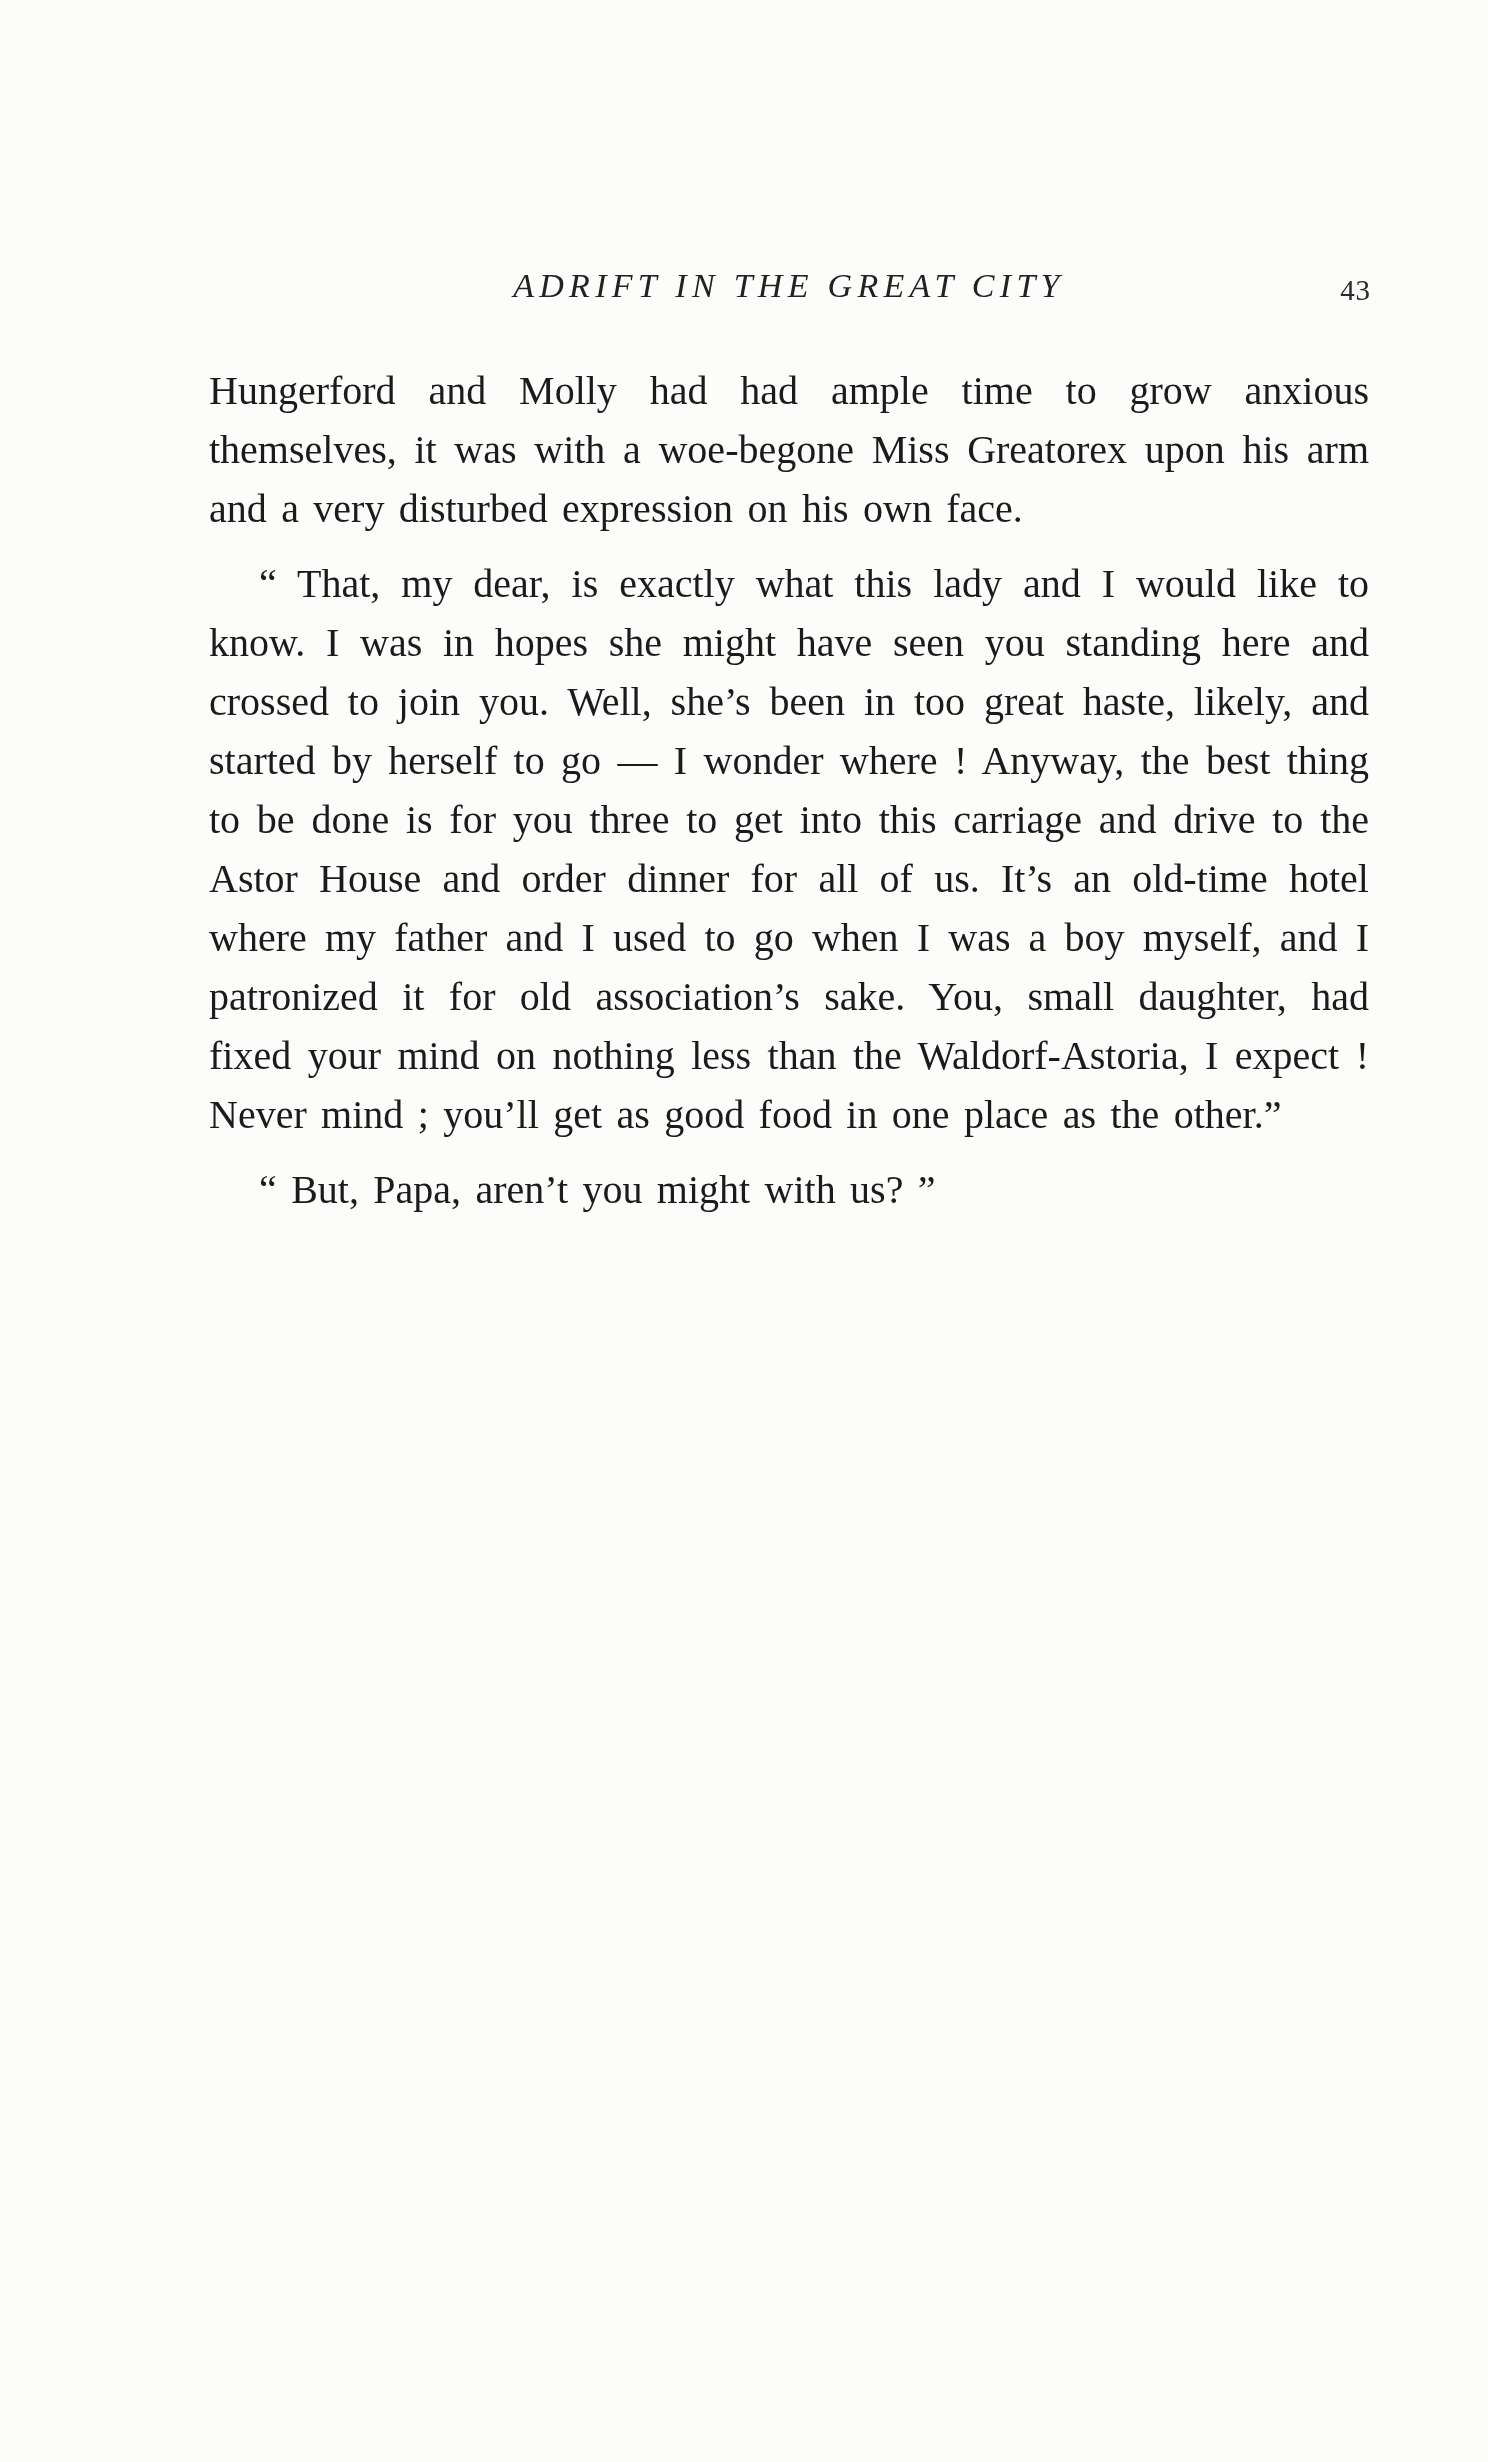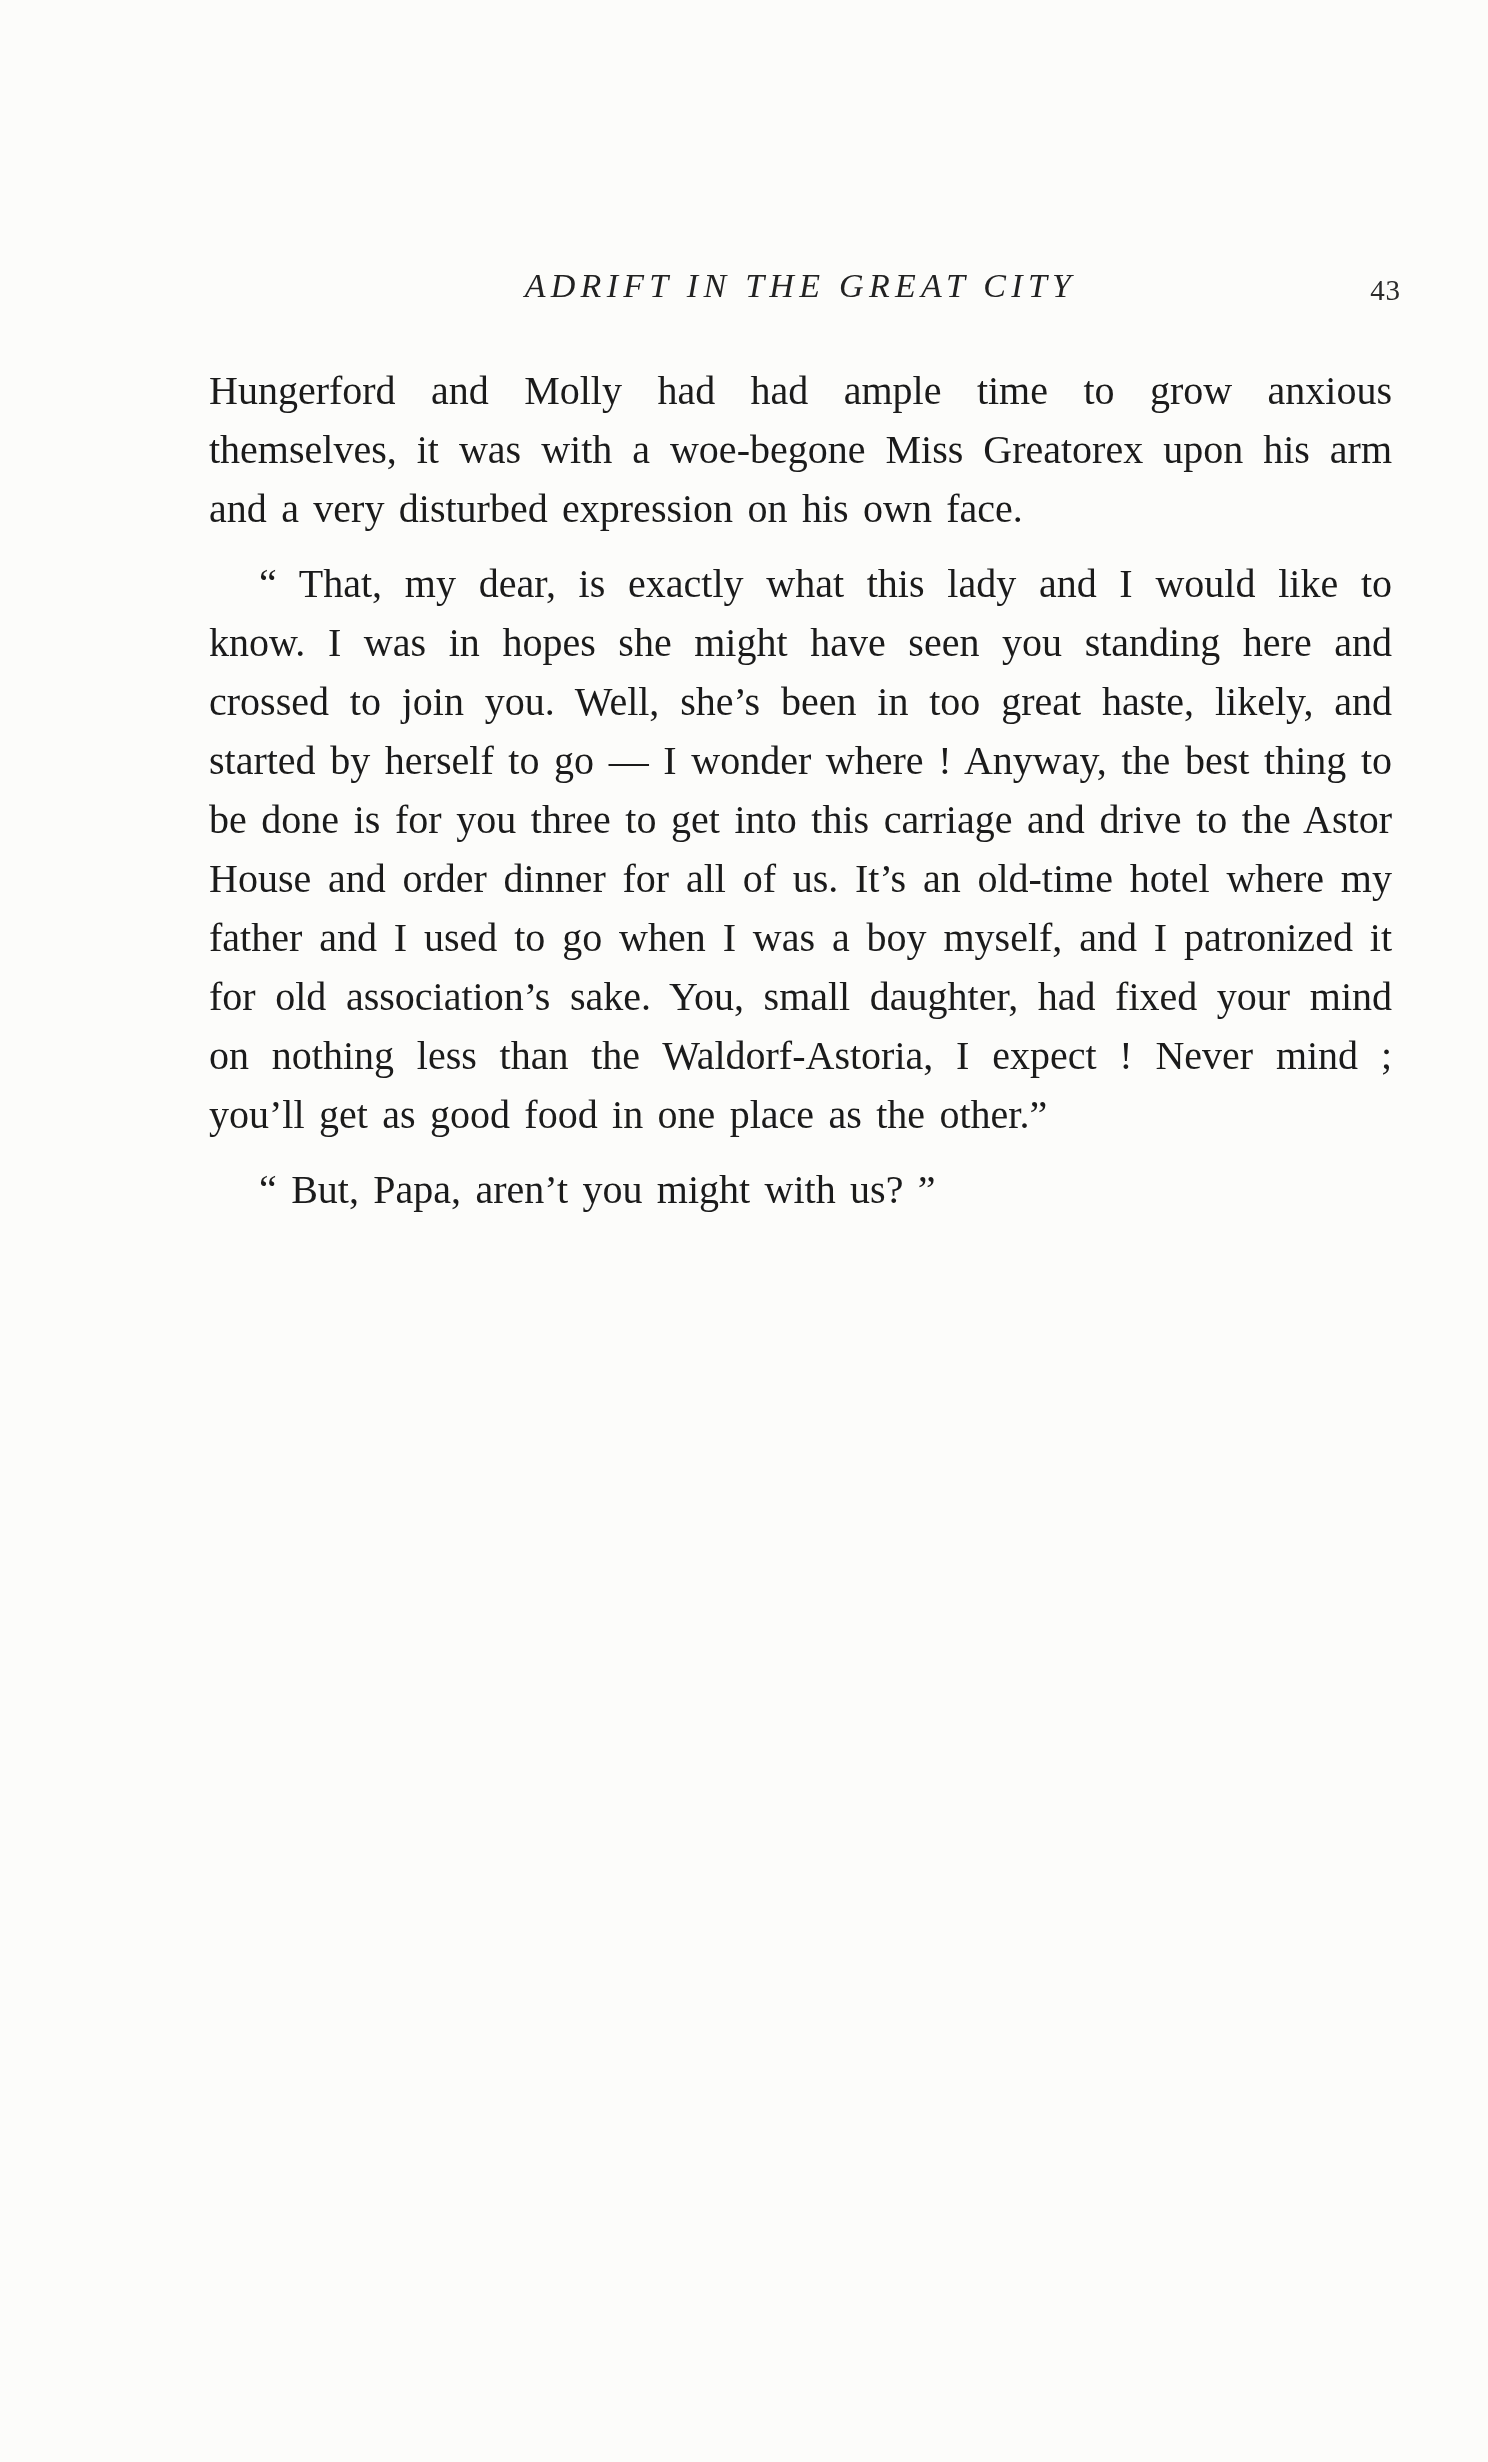--- a/index.html
+++ b/index.html
@@ -12,38 +12,38 @@
     background: #fcfcfa;
     color: #1c1c1c;
     font-family: "Liberation Serif", serif;
     overflow: hidden;
   }
   .page {
     position: relative;
     box-sizing: border-box;
     width: 100%;
     height: 100%;
-    padding: 267px 80px 0 193px;
+    padding: 267px 103px 0 193px;
   }
   .page-header {
     position: relative;
     height: 69px;
     margin-bottom: 25px;
   }
   .running-title {
     display: block;
     text-align: center;
     font-style: italic;
     font-size: 34px;
     letter-spacing: 5.3px;
     color: #222;
   }
   .page-number {
     position: absolute;
-    right: 7px;
+    right: 14px;
     top: 7px;
     font-size: 29px;
     letter-spacing: 0.9px;
     color: #2a2a2a;
   }
   .text-block {
     font-size: 40px;
     line-height: 59px;
     text-align: justify;
     word-spacing: 4.4px;

